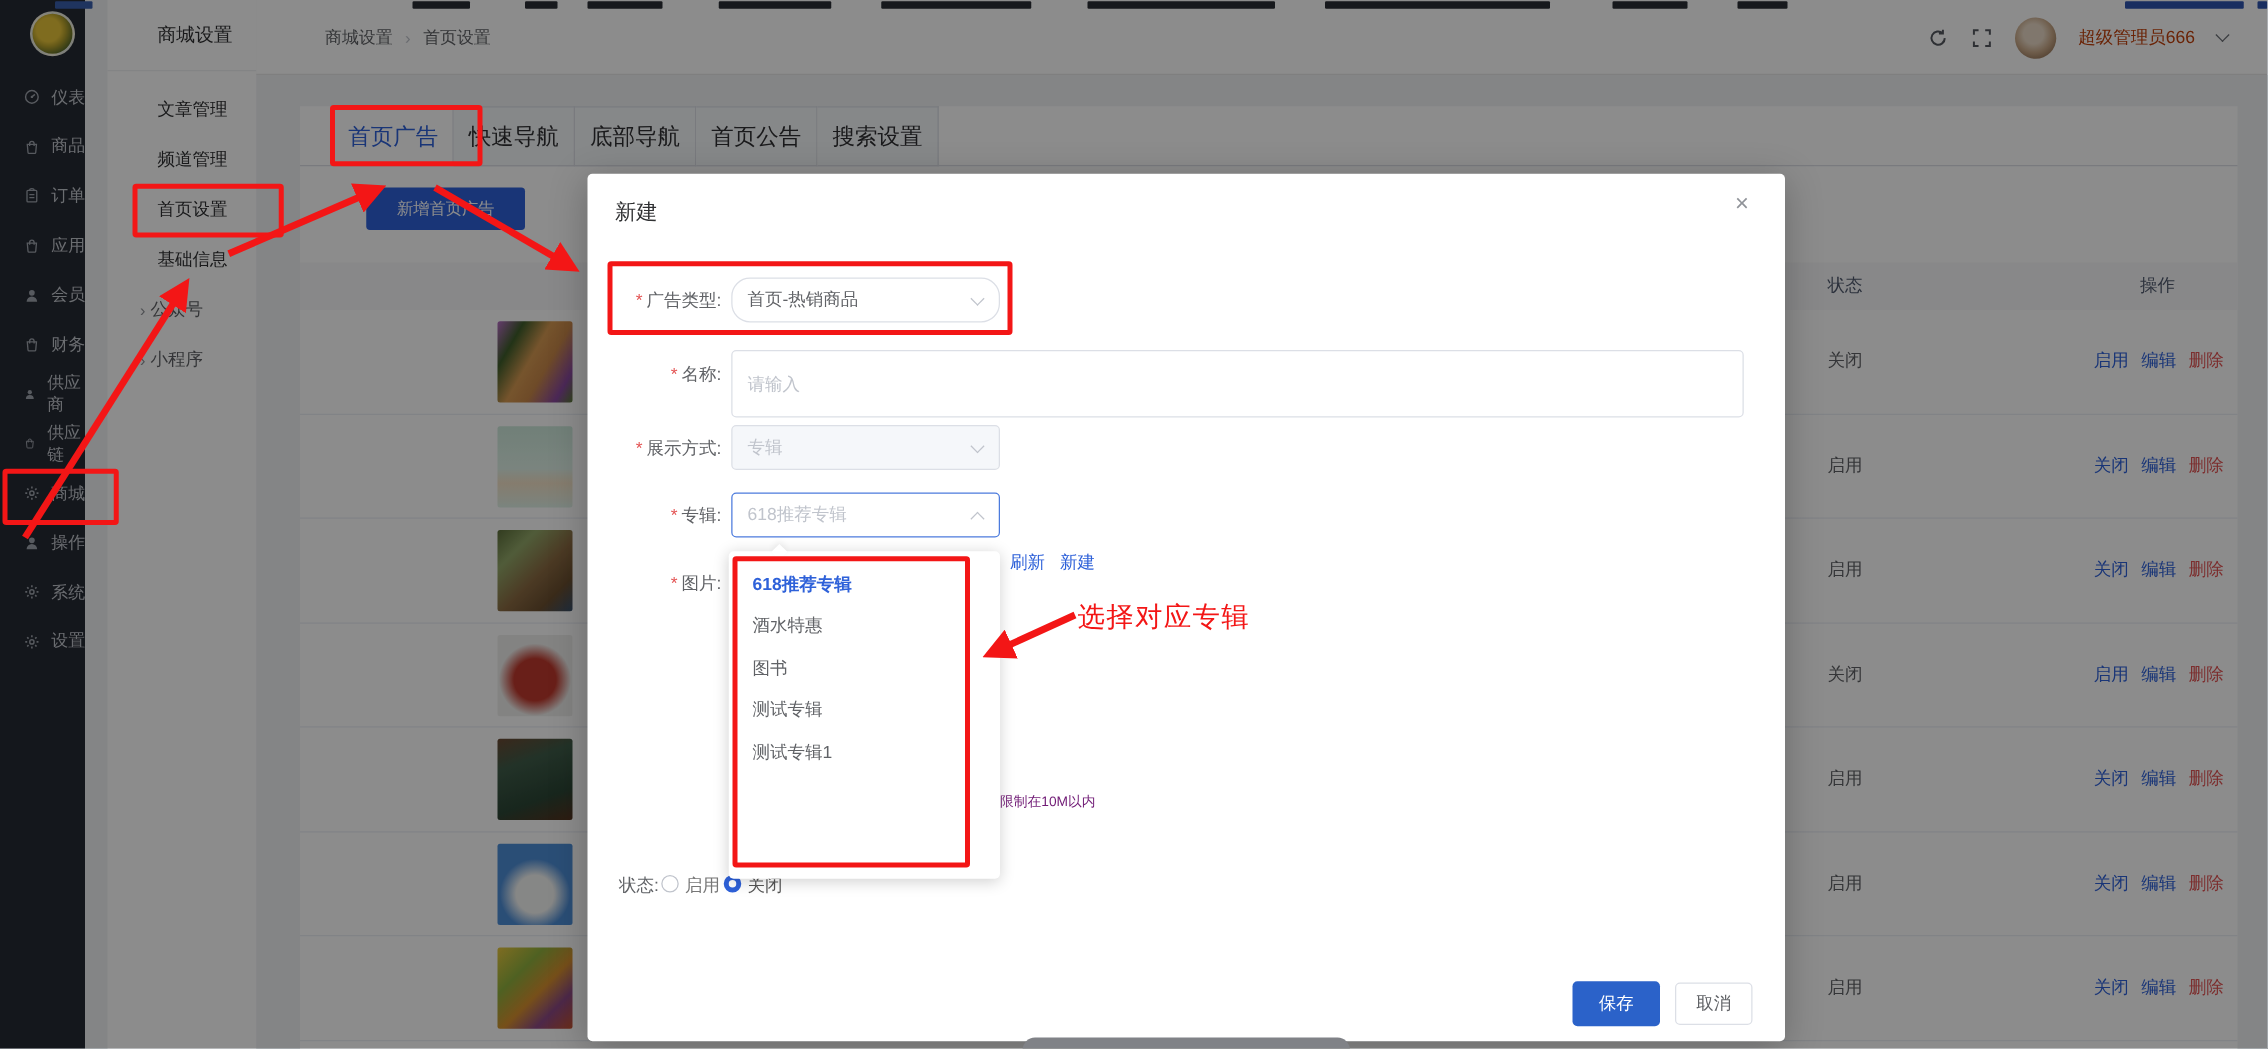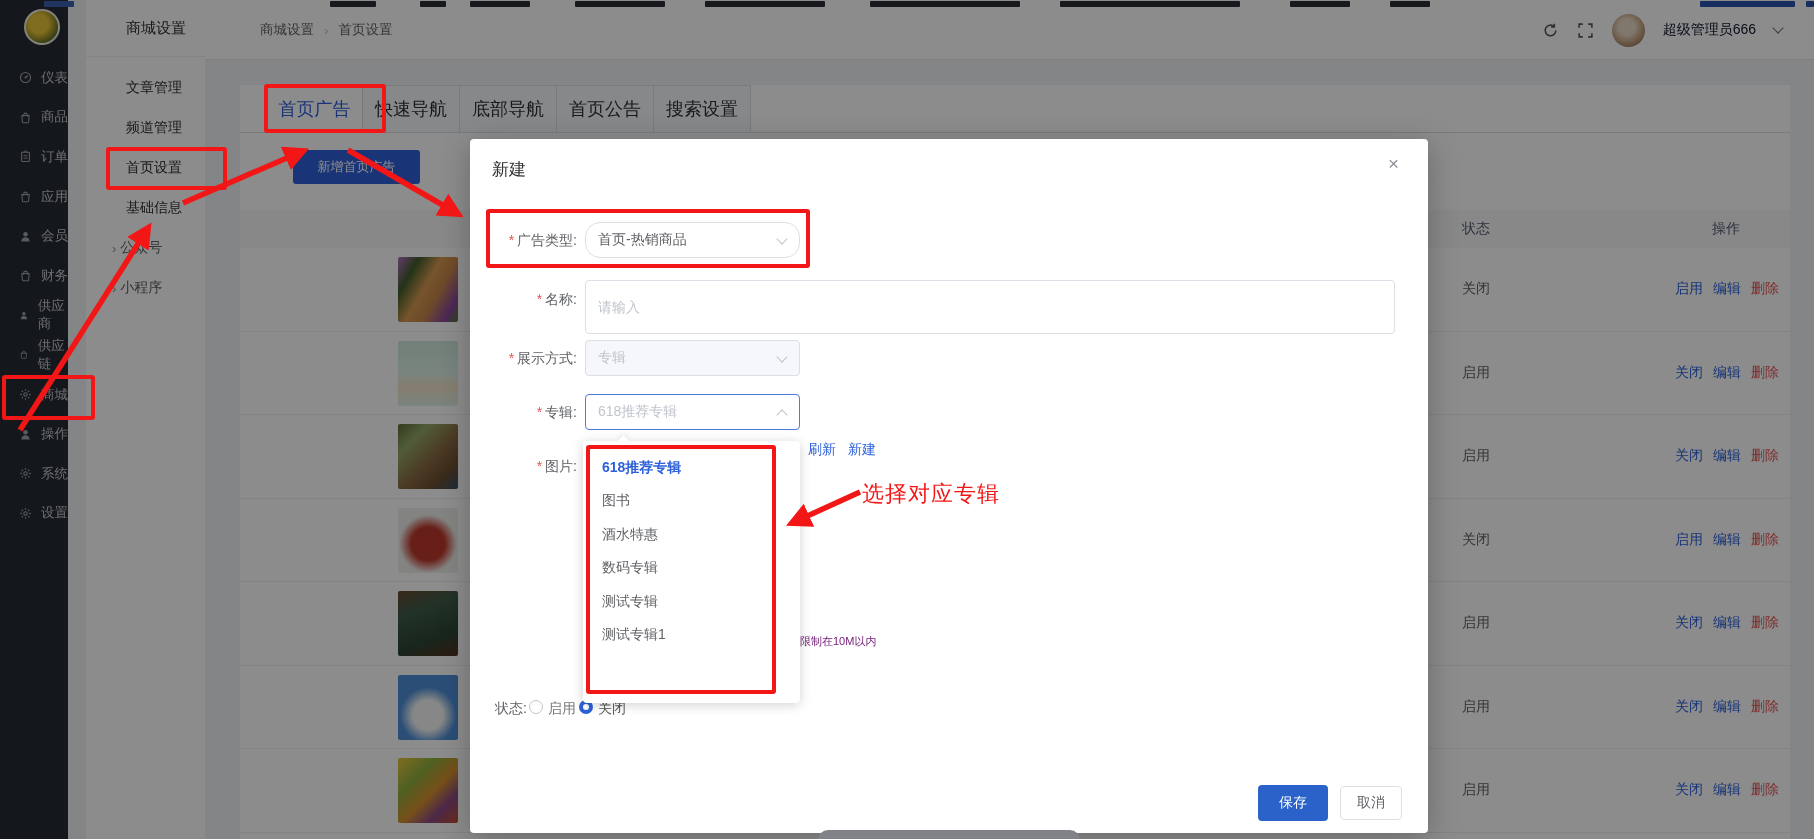--- a/index.html
+++ b/index.html
@@ -25,21 +25,21 @@
   .submenu-item.sub{padding-left:26px;color:#606266;}
   .submenu-item .chev{color:#909399;font-size:13px;margin-right:4px;}
   
   .appheader{position:absolute;left:205px;top:0;width:1609px;height:60px;background:#fff;border-bottom:1px solid #e8e8e8;box-sizing:border-box;z-index:2;}
   .breadcrumb{position:absolute;left:55px;top:0;height:60px;display:flex;align-items:center;gap:10px;font-size:13.5px;color:#606266;}
   .breadcrumb .sep{color:#c0c4cc;}
   .hdr-right{position:absolute;right:32px;top:0;height:60px;display:flex;align-items:center;gap:18px;}
   .hicon{width:17px;height:17px;color:#54585f;display:inline-flex;cursor:pointer;}
   .avatar-user{width:33px;height:33px;border-radius:50%;cursor:pointer;
     background:radial-gradient(circle at 45% 40%,#e9d9c6 0 30%,#c9a989 55%,#8f6e52 85%,#6d5138 100%);}
-  .user-name{font-size:14px;color:#0f172a;cursor:pointer;}
+  .user-name{font-size:14px;color:#c2410c;cursor:pointer;}
   .caret-down{width:7px;height:7px;border-right:1.6px solid #6a6e75;border-bottom:1.6px solid #6a6e75;transform:rotate(45deg);margin-top:-4px;cursor:pointer;}
   
   .card{position:absolute;left:240px;top:85px;width:1550px;height:754px;background:#fff;z-index:2;}
   .tabs{position:absolute;left:0;top:0;width:100%;height:48px;border-bottom:1px solid #dcdfe6;box-sizing:border-box;padding-left:26px;display:flex;}
   .tab{width:97px;height:48px;display:flex;align-items:center;justify-content:center;font-size:18px;color:#303133;
     background:#f5f7fa;border:1px solid #dcdfe6;border-left:none;box-sizing:border-box;cursor:pointer;}
   .tab:first-child{border-left:1px solid #dcdfe6;}
   .tab.active{background:#fff;color:#2e61d9;border-bottom:1px solid #fff;}
   .add-btn{position:absolute;left:53px;top:65px;width:127px;height:34px;background:#2e61d9;color:#fff;font-size:13px;
     border:none;border-radius:3px;display:flex;align-items:center;justify-content:center;cursor:pointer;}
@@ -402,23 +402,22 @@
     <span class="radio on" style="left:109px;"></span>
     <span class="radio-label" style="left:128px;color:#555;">关闭</span>
 
     <button class="btn-save">保存</button>
     <button class="btn-cancel">取消</button>
   </div>
 
   <div class="dropdown">
     <div class="caret"></div>
     <div class="ditem selected">618推荐专辑</div>
+    <div class="ditem">酒水特惠</div>
     <div class="ditem">图书</div>
-    <div class="ditem">酒水特惠</div>
-    <div class="ditem">数码专辑</div>
     <div class="ditem">测试专辑</div>
     <div class="ditem">测试专辑1</div>
   </div>
 
   <div class="annbox" style="left:2px;top:375px;width:93px;height:45px;"></div>
   <div class="annbox" style="left:106px;top:147px;width:121px;height:43px;"></div>
   <div class="annbox" style="left:264px;top:84px;width:122px;height:49px;"></div>
   <div class="annbox" style="left:486px;top:209px;width:324px;height:59px;"></div>
   <div class="annbox" style="left:586px;top:445px;width:190px;height:249px;"></div>
   <div class="annnote">选择对应专辑</div>

